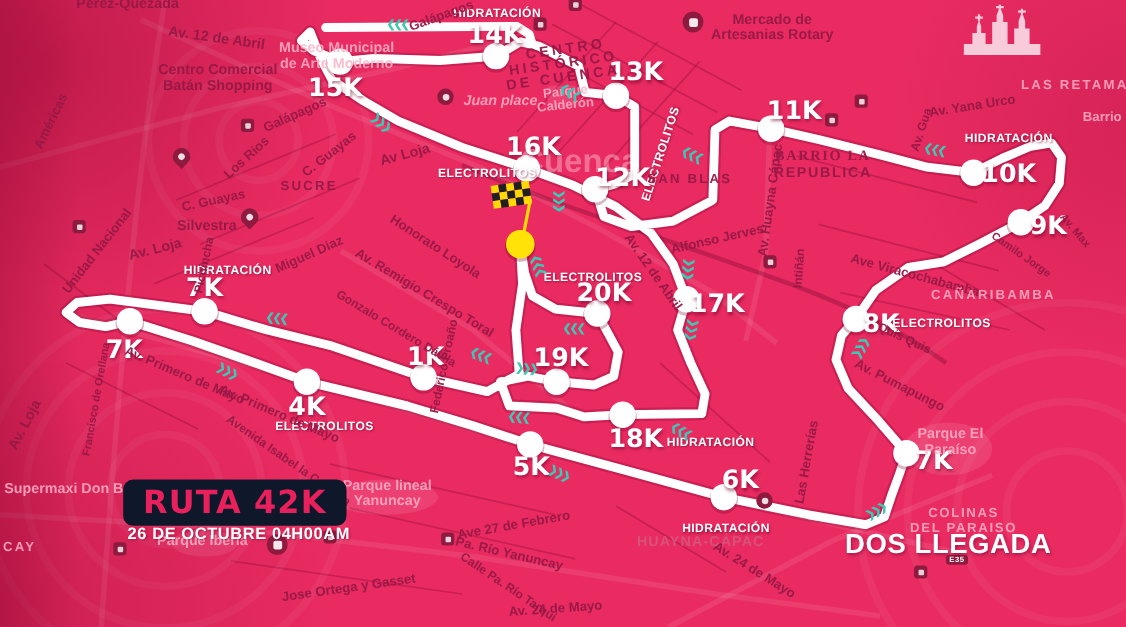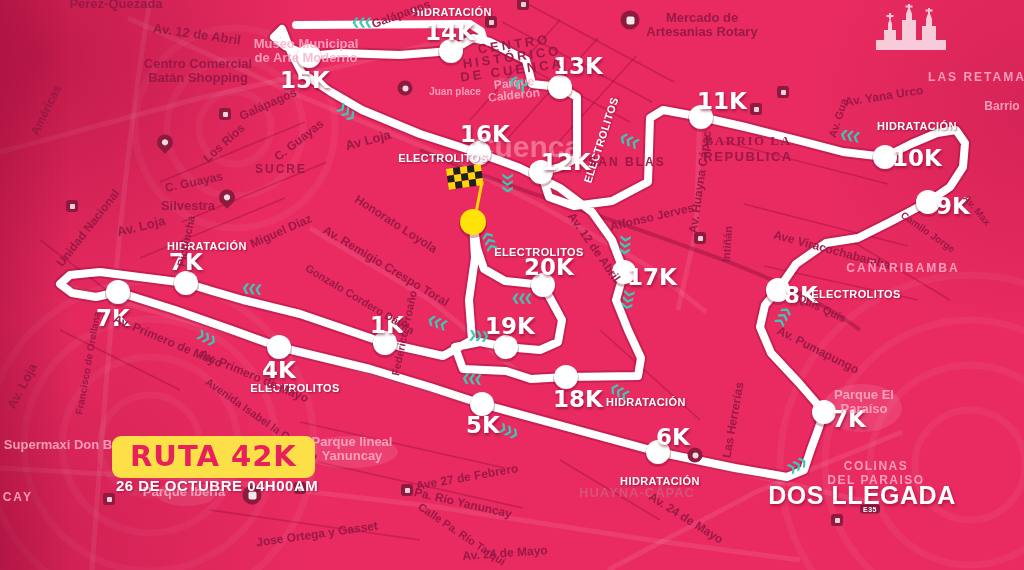--- a/index.html
+++ b/index.html
@@ -32,21 +32,21 @@
   .poi-pin{width:16px;height:16px;background:#8E1A3F;border-radius:50% 50% 50% 0;
            transform:translate(-50%,-85%) rotate(-45deg);}
   .poi-pin::after{content:"";position:absolute;inset:5px;background:rgba(255,255,255,.85);border-radius:50%;}
   .shield{position:absolute;transform:translate(-50%,-50%);background:#8E1A3F;color:#fff;
           font-size:7px;font-weight:700;padding:1px 3px;border-radius:3px;letter-spacing:.5px;}
   .logo{position:absolute;right:84px;top:24px;text-align:right;color:#F8CBDA;line-height:1.05;}
   .logo .l1{font-size:17px;font-weight:800;letter-spacing:2.5px;}
   .logo .l2{font-size:20px;font-weight:800;letter-spacing:1px;}
   .logo .l3{font-size:34px;font-weight:900;letter-spacing:1px;}
   .church{position:absolute;right:78px;top:4px;}
-  .badge{position:absolute;left:112px;top:436px;background:#fde047;border-radius:9px;
+  .badge{position:absolute;left:112px;top:436px;background:#0f172a;border-radius:9px;
          padding:3px 18px 5px 18px;}
   .badge span{color:#E8215D;font-weight:900;font-size:29px;letter-spacing:1px;
               font-family:"DejaVu Sans",sans-serif;}
   .datetime{position:absolute;left:116px;top:477px;color:#fff;font-weight:800;font-size:15px;letter-spacing:.5px;
             text-shadow:1px 1px 2px rgba(110,0,40,.5);}
   .dosvueltas{position:absolute;left:862px;top:495px;transform:translate(-50%,-50%);color:#fff;
               font-weight:900;font-size:25px;letter-spacing:.5px;white-space:nowrap;
               text-shadow:1px 2px 3px rgba(110,0,40,.5);}
   .startlabels{position:absolute;left:0;top:202px;width:456px;text-align:right;line-height:1.15;}
   .startlabels .s1{color:#FFE208;font-weight:800;font-size:12.5px;letter-spacing:.5px;
@@ -227,21 +227,21 @@
       <div class="lbl st-dark" style="left: 198px; top: 77px; transform: translate(-50%, -50%) rotate(0deg); font-size: 13px;">Batán Shopping</div>
       <div class="lbl st-light" style="left: 306px; top: 43px; transform: translate(-50%, -50%) rotate(0deg); font-size: 13px;">Museo Municipal</div>
       <div class="lbl st-light" style="left: 306px; top: 57px; transform: translate(-50%, -50%) rotate(0deg); font-size: 13px;">de Arte Moderno</div>
       <div class="lbl st-dark" style="left: 401px; top: 14px; transform: translate(-50%, -50%) rotate(-20deg); font-size: 12px;">Galápagos</div>
       <div class="lbl st-dark" style="left: 268px; top: 104px; transform: translate(-50%, -50%) rotate(-24deg); font-size: 12px;">Galápagos</div>
       <div class="lbl st-dark" style="left: 514px; top: 44px; transform: translate(-50%, -50%) rotate(-8deg); font-size: 13px; letter-spacing: 3px;">CENTRO</div>
       <div class="lbl st-dark" style="left: 512px; top: 57px; transform: translate(-50%, -50%) rotate(-8deg); font-size: 13px; letter-spacing: 3px;">HISTÓRICO</div>
       <div class="lbl st-dark" style="left: 512px; top: 70px; transform: translate(-50%, -50%) rotate(-8deg); font-size: 13px; letter-spacing: 3px;">DE CUENCA</div>
       <div class="lbl st-light" style="left: 514px; top: 83px; transform: translate(-50%, -50%) rotate(-6deg); font-size: 12px;">Parque</div>
       <div class="lbl st-light" style="left: 514px; top: 95px; transform: translate(-50%, -50%) rotate(-6deg); font-size: 12px;">Calderón</div>
-      <div class="lbl st-light" style="left: 455px; top: 91px; transform: translate(-50%, -50%) rotate(0deg); font-size: 10px;">Juan place</div>
+      <div class="lbl st-light" style="left: 455px; top: 91px; transform: translate(-50%, -50%) rotate(0deg); font-size: 13px; font-style: italic;">Juan place</div>
       <div class="lbl st-dark" style="left: 702px; top: 17px; transform: translate(-50%, -50%) rotate(0deg); font-size: 13px;">Mercado de</div>
       <div class="lbl st-dark" style="left: 702px; top: 31px; transform: translate(-50%, -50%) rotate(0deg); font-size: 13px;">Artesanias Rotary</div>
       <div class="lbl st-dark" style="left: 884px; top: 96px; transform: translate(-50%, -50%) rotate(-9deg); font-size: 12px;">Av. Yana Urco</div>
       <div class="lbl st-light" style="left: 950px; top: 77px; transform: translate(-50%, -50%) rotate(0deg); font-size: 12px; letter-spacing: 2px; margin-left: 32px;">LAS RETAMAS</div>
       <div class="lbl st-light" style="left: 1002px; top: 106px; transform: translate(-50%, -50%) rotate(0deg); font-size: 12px;">Barrio</div>
       <div class="lbl st-dark" style="left: 838px; top: 118px; transform: translate(-50%, -50%) rotate(-72deg); font-size: 11px;">Av. Gua</div>
       <div class="lbl st-dark" style="left: 748px; top: 141px; transform: translate(-50%, -50%) rotate(0deg); font-size: 13px; letter-spacing: 1.5px; font-family: Liberation Serif, serif;">BARRIO LA</div>
       <div class="lbl st-dark" style="left: 748px; top: 156px; transform: translate(-50%, -50%) rotate(0deg); font-size: 13px; letter-spacing: 1.5px;">REPUBLICA</div>
       <div class="lbl st-dark" style="left: 700px; top: 182px; transform: translate(-50%, -50%) rotate(-82deg); font-size: 12px;">Av. Huayna Cápac</div>
       <div class="lbl st-dark" style="left: 652px; top: 217px; transform: translate(-50%, -50%) rotate(-13deg); font-size: 12px;">Alfonso Jerves</div>

